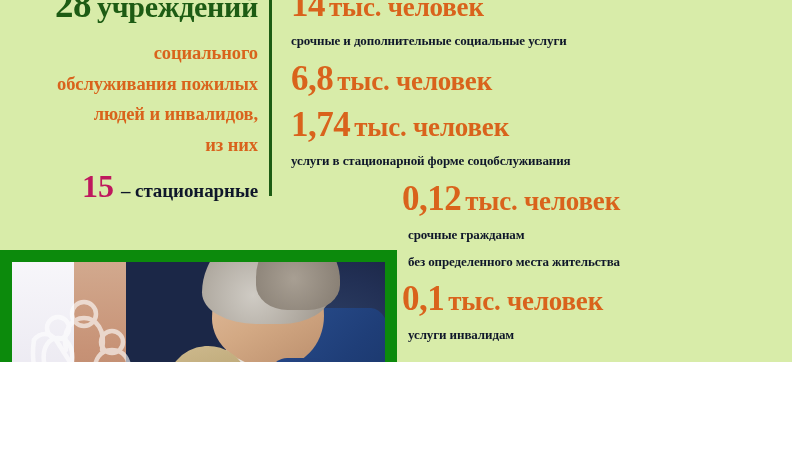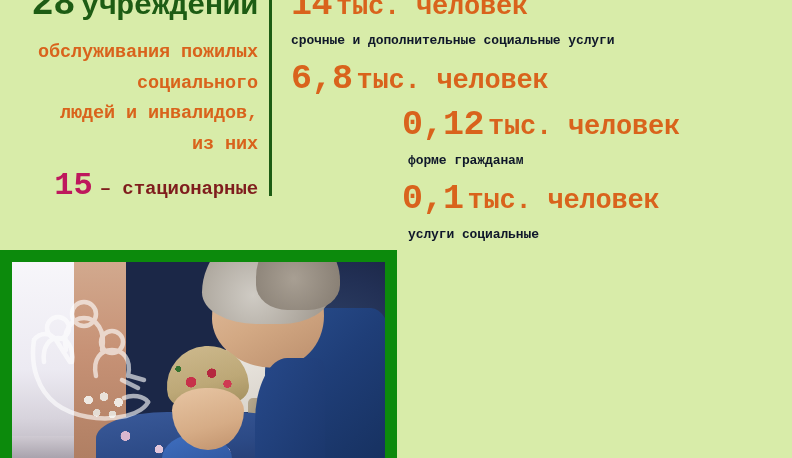--- a/index.html
+++ b/index.html
@@ -3,24 +3,24 @@
 <meta charset="utf-8">
 <style>
   html, body {
     margin: 0;
     padding: 0;
     background: #ffffff;
   }
   #canvas {
     position: relative;
     width: 792px;
-    height: 458px;
+    height: 362px;
     overflow: hidden;
     background: #d8eca9;
-    font-family: Liberation Mono, monospace;
+    font-family: Liberation Serif, serif;
     -webkit-font-smoothing: antialiased;
   }
 
   
   #left-column {
     position: absolute;
     left: 0;
     top: -14px;
     width: 268px;
     height: 215px;
@@ -66,21 +66,21 @@
     line-height: 1.0;
   }
   .final-num {
     font-size: 32px;
     font-weight: 700;
     color: #be185d;
   }
   .final-text {
     font-size: 19px;
     font-weight: 700;
-    color: #7f1d1d;
+    color: #0f172a;
     letter-spacing: -0.1px;
   }
 
   
   #divider {
     position: absolute;
     left: 269px;
     top: 0px;
     width: 3px;
     height: 196px;
@@ -318,22 +318,22 @@
 </style>
 </head>
 <body>
 
 <div id="canvas">
 
   <div id="left-column">
     <div class="lc-headline">
       <span class="big-green">28</span><span class="headword-green" style="padding-left:6px;">учреждений</span>
     </div>
+    <span class="lc-line lc-sub">социального</span>
     <span class="lc-line lc-sub">обслуживания пожилых</span>
-    <span class="lc-line lc-sub">социального</span>
     <span class="lc-line lc-sub">людей и инвалидов,</span>
     <span class="lc-line lc-sub">из них</span>
     <div id="left-final">
       <span class="final-num">15</span><span class="final-text" style="padding-left:7px;">– стационарные</span>
     </div>
   </div>
 
   <div id="divider"></div>
 
   <div id="right-column">
@@ -345,34 +345,39 @@
       <div class="stat-desc">срочные и дополнительные социальные услуги</div>
     </div>
 
     <div class="stat-block">
       <div class="stat-head">
         <span class="stat-number">6,8</span><span class="stat-unit">тыс. человек</span>
       </div>
     </div>
 
     <div class="stat-block">
+      <div class="stat-head">
+        <span class="stat-number">1,74</span><span class="stat-unit">тыс. человек</span>
+      </div>
+      <div class="stat-desc">услуги в стационарной форме соцобслуживания</div>
     </div>
 
     <div class="stat-block indent">
       <div class="stat-head">
         <span class="stat-number">0,12</span><span class="stat-unit">тыс. человек</span>
       </div>
-      <div class="stat-desc">форме гражданам</div>
+      <div class="stat-desc">срочные гражданам</div>
+      <div class="stat-desc">без определенного места жительства</div>
     </div>
 
     <div class="stat-block indent">
       <div class="stat-head">
         <span class="stat-number">0,1</span><span class="stat-unit">тыс. человек</span>
       </div>
-      <div class="stat-desc">услуги социальные</div>
+      <div class="stat-desc">услуги инвалидам</div>
     </div>
 
   </div>
 
   <div id="photo-band">
     <div id="photo-frame">
       <div id="photo-scene">
         <div id="photo-window"></div>
         <div id="photo-windowsill"></div>
         <div id="photo-door"></div>

